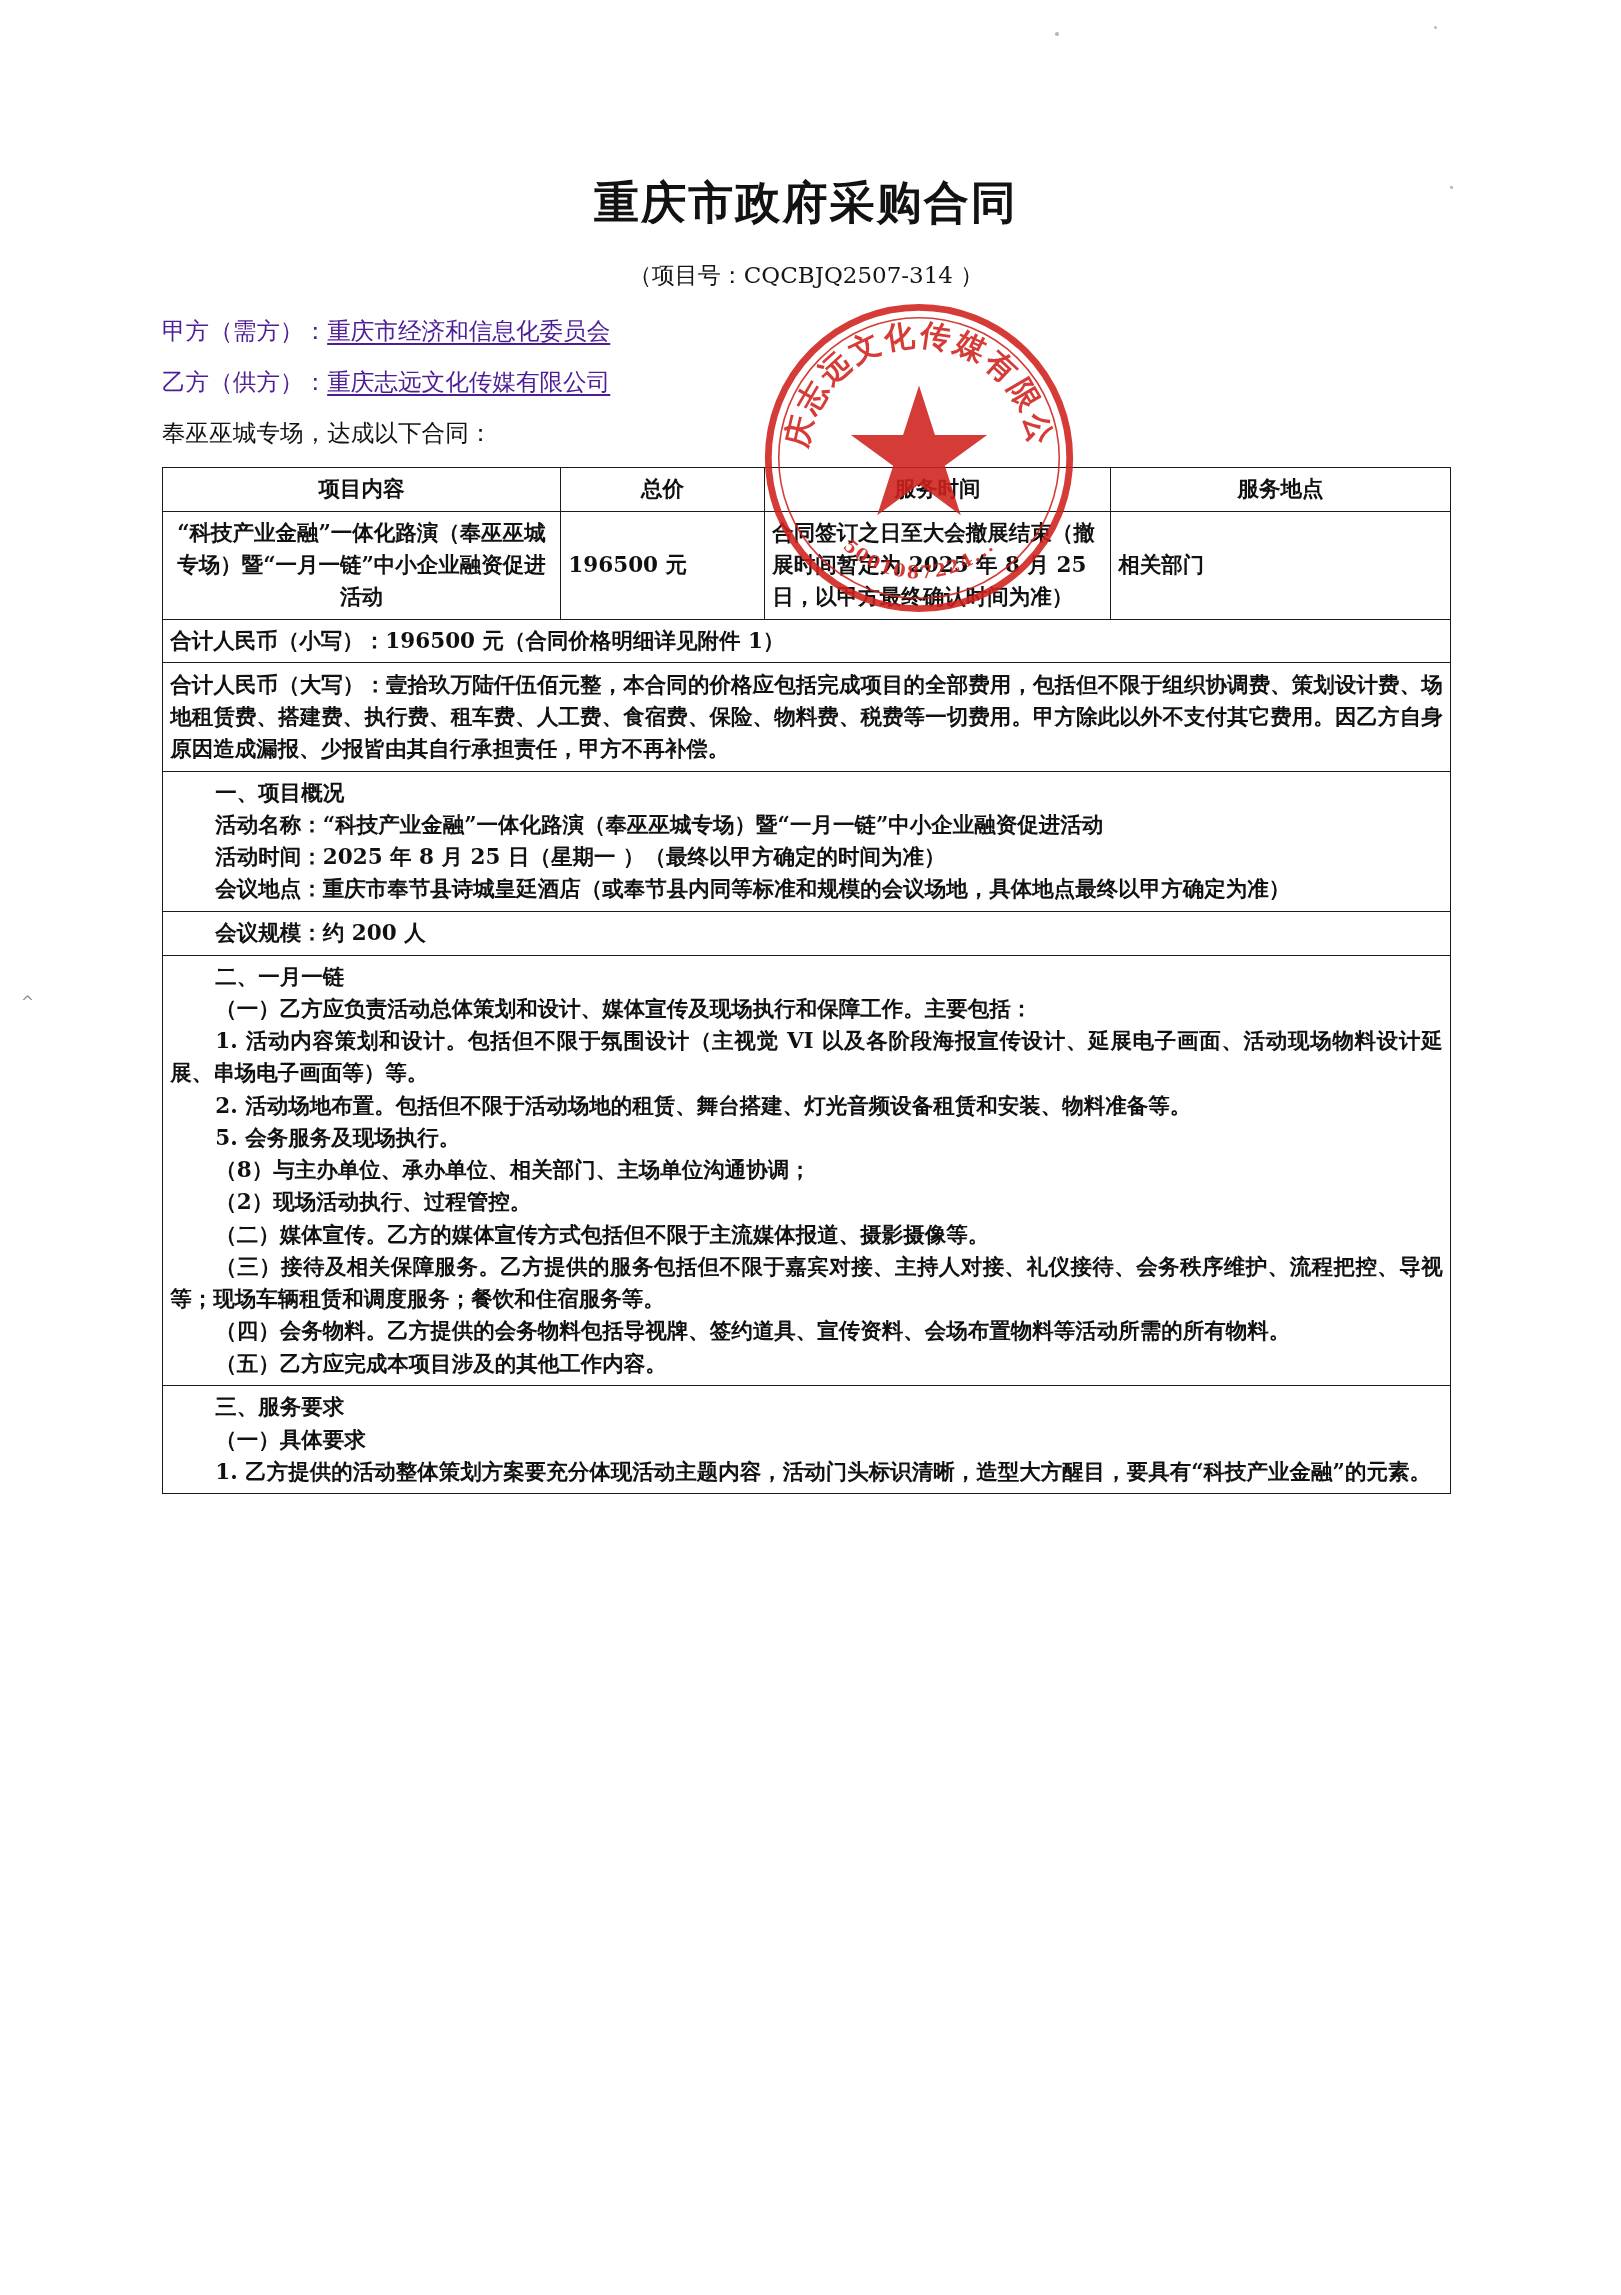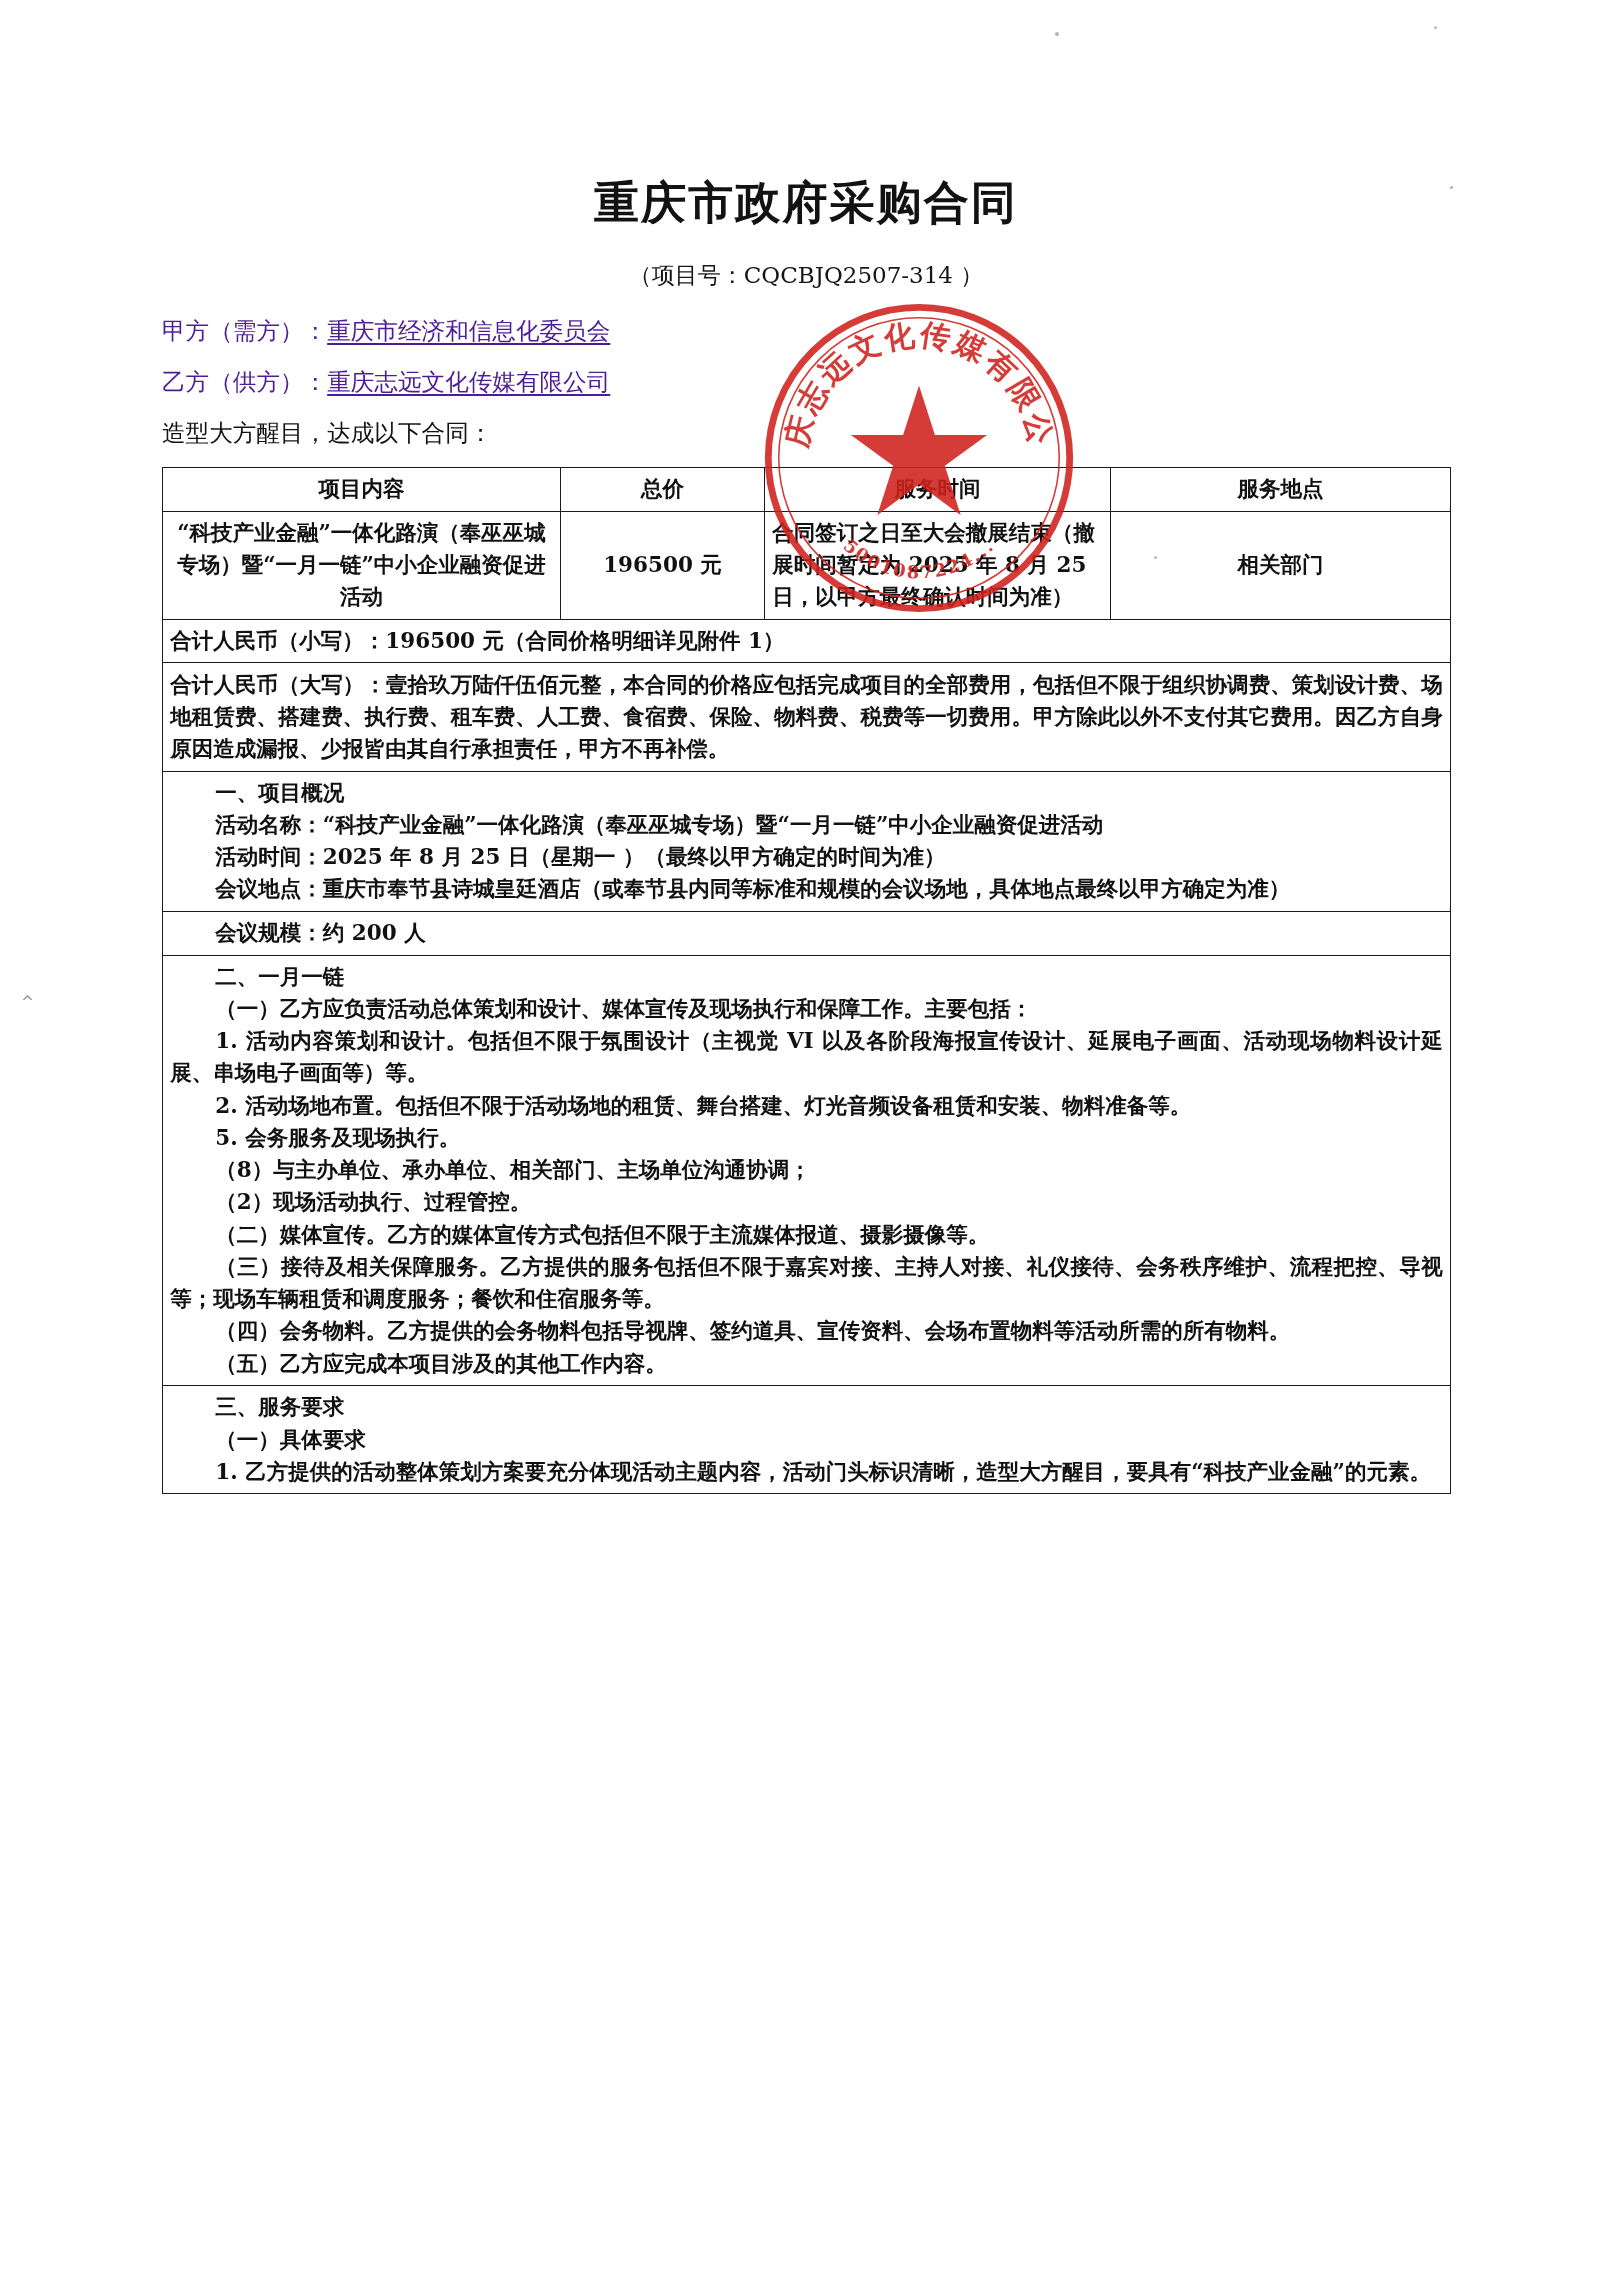--- a/index.html
+++ b/index.html
@@ -88,21 +88,21 @@
     color: #111111;
     line-height: 1.5;
   }
   .hdr td {
     text-align: center;
     font-weight: bold;
     font-size: 22px;
     padding: 7.3px 4.2px;
   }
   .cell-center {
-    text-align: center;
+    text-align: left;
     font-weight: bold;
   }
   .cell-item {
     text-align: center;
     font-weight: bold;
     line-height: 1.62;
   }
   .cell-time {
     font-weight: bold;
     line-height: 1.6;
@@ -166,21 +166,21 @@
     <div class="project-no">（项目号：CQCBJQ2507-314  ）</div>
 
     <div class="party-line">
       <span>甲方（需方）：</span><span class="uline">重庆市经济和信息化委员会</span>
     </div>
 
     <div class="party-line">
       <span>乙方（供方）：</span><span class="uline">重庆志远文化传媒有限公司</span>
     </div>
 
-    <div class="intro-line">造型大方醒目，达成以下合同：</div>
+    <div class="intro-line">奉巫巫城专场，达成以下合同：</div>
 
     <table class="maintable">
       <colgroup>
         <col style="width:398px">
         <col style="width:204px">
         <col style="width:346px">
         <col style="width:340px">
       </colgroup>
       <tbody>
         <tr class="hdr">

